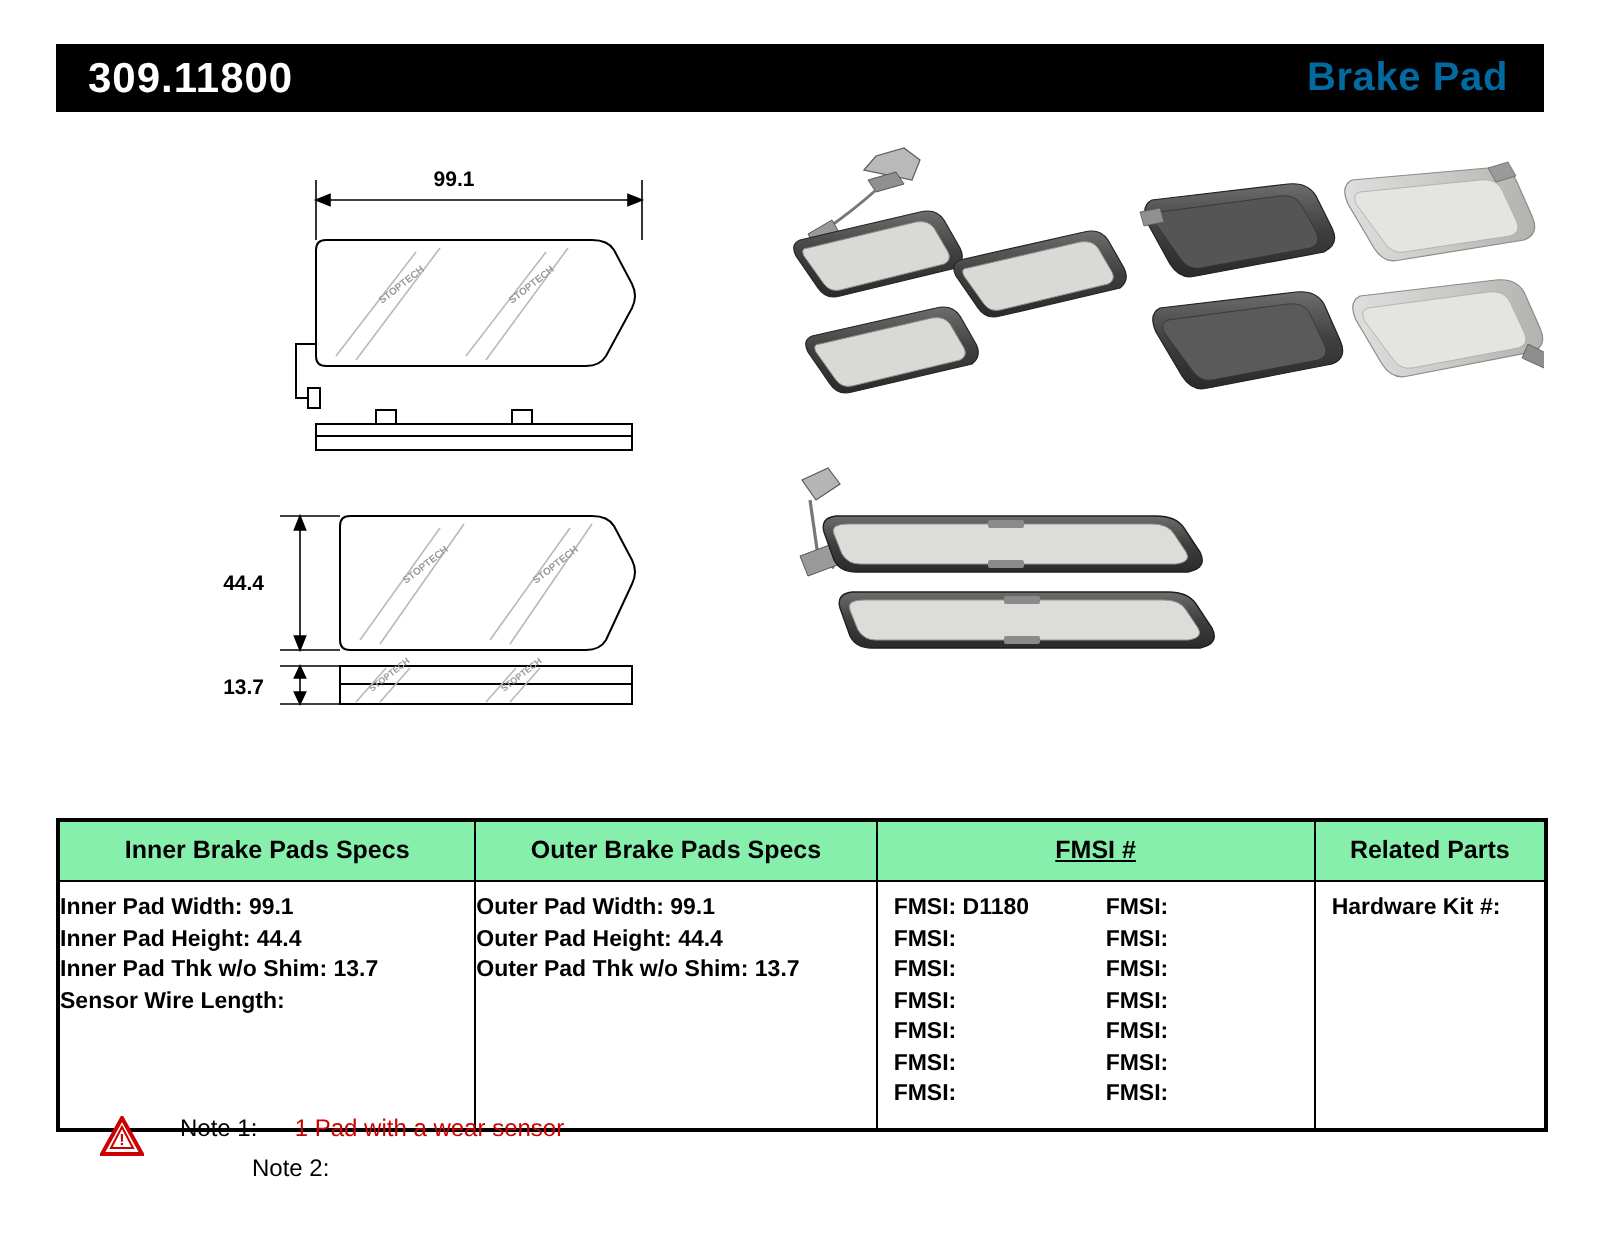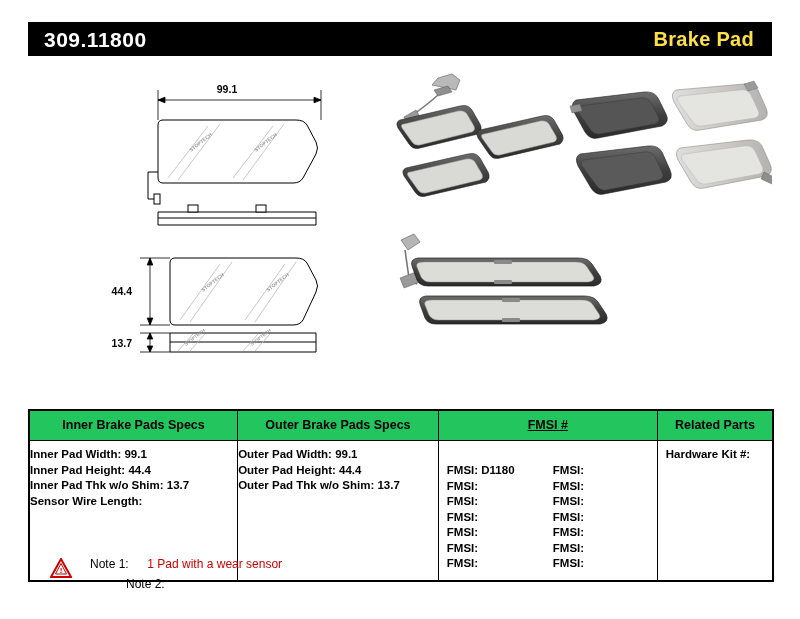--- a/index.html
+++ b/index.html
@@ -40,21 +40,21 @@
     font-weight: bold;
     color: #ffffff;
     letter-spacing: 0.5px;
   }
   .header .doc-title {
     position: absolute;
     right: 18px;
     top: 6px;
     font-size: 20px;
     font-weight: bold;
-    color: #fde047;
+    color: #0369a1;
     letter-spacing: 0.3px;
   }
 
   
   .drawings {
     position: absolute;
     left: 28px;
     top: 62px;
     width: 744px;
     height: 330px;
@@ -73,21 +73,21 @@
   .spec-table table {
     width: 744px;
     border-collapse: collapse;
   }
   .spec-table th {
     border: 1px solid #000000;
     font-size: 12.5px;
     font-weight: bold;
     padding: 5px 0 6px 0;
     text-align: center;
-    background: #22c55e;
+    background: #86efac;
     height: 18px;
   }
   .spec-table td {
     border-left: 1px solid #000000;
     border-right: 1px solid #000000;
     border-bottom: 1px solid #000000;
     vertical-align: top;
     padding: 6px 0 8px 0;
     background: #ffffff;
   }
@@ -102,21 +102,20 @@
     line-height: 15.5px;
     white-space: nowrap;
   }
   .inner-cell .spec-line { text-align: left; padding-right: 48px; }
   .outer-cell .spec-line { padding-right: 38px; }
 
   .fmsi-grid {
     display: grid;
     grid-template-columns: 106px 104px;
     padding-left: 8px;
-    margin-top: 16px;
   }
   .fmsi-grid div {
     font-size: 11.5px;
     font-weight: bold;
     line-height: 15.5px;
     white-space: nowrap;
   }
   .rel-cell .spec-line { text-align: left; padding-left: 8px; }
 
   

